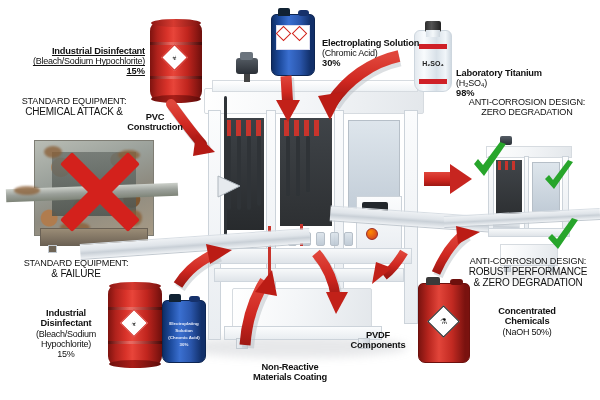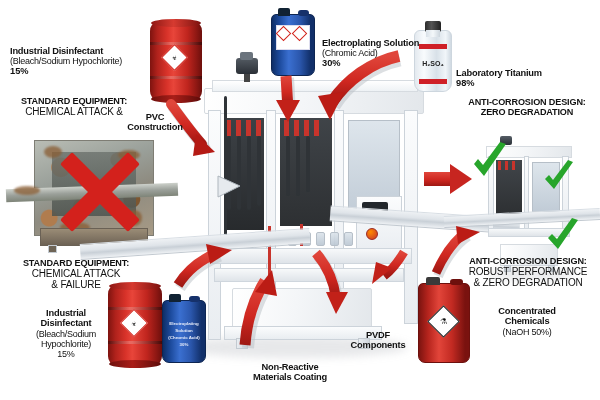--- a/index.html
+++ b/index.html
@@ -9,23 +9,23 @@
     font-family: "Liberation Sans", sans-serif;
     overflow: hidden;
   }
   #stage { position: relative; width: 600px; height: 400px; background: #fff; }
 
   
   .lbl { position: absolute; color: #111; line-height: 1.12; }
   .lbl .t1 { font-weight: bold; font-size: 9.3px; letter-spacing: -0.2px; }
   .lbl .t2 { font-size: 9.0px; letter-spacing: -0.25px; }
   .lbl .t3 { font-weight: bold; font-size: 9.3px; }
-  .cap { font-weight: bold; font-size: 9.1px; letter-spacing: -0.15px; }
+  .cap { font-weight: normal; font-size: 9.1px; letter-spacing: -0.15px; }
   .cap2 { font-size: 10px; letter-spacing: -0.2px; }
-  .ta-r { text-align: left; }
+  .ta-r { text-align: right; text-decoration: underline; }
   .ta-c { text-align: center; }
   .ta-l { text-align: left; margin-top: 20px; }
   .mbody { position:absolute; background: linear-gradient(100deg,#ffffff 0%,#f4f6f8 45%,#e3e7eb 100%); border:1px solid #d6dbe0; }
   .mframe { position:absolute; background: linear-gradient(180deg,#fbfcfd,#e9edf1); border:1px solid #ccd3da; }
   .mdark { position:absolute; background:#2f3337; }
   .mred  { position:absolute; background:#c8342c; }
   .mglass{ position:absolute; background:linear-gradient(180deg,rgba(220,228,235,.95),rgba(186,198,210,.9)); border:1px solid #b6bfc8; }
   .mshelf{ position:absolute; background:linear-gradient(180deg,#f7f9fa,#dfe4e9); border:1px solid #cfd6dd; }
   .conveyor { position:absolute; background:linear-gradient(180deg,#eef1f4 0%,#dfe4e9 40%,#c9d0d7 60%,#eef1f4 100%); border-top:1px solid #d8dee4; border-bottom:1px solid #c2c9d0; }
   .leg { position:absolute; background:linear-gradient(90deg,#e9edf1,#cfd6dd); border:1px solid #c3cad1; }
@@ -350,37 +350,37 @@
 
 
   <div class="lbl ta-l" style="left:322px; top:18px; width:120px;">
     <div class="t1">Electroplating Solution</div>
     <div class="t2">(Chromic Acid)</div>
     <div class="t3">30%</div>
   </div>
 
   <div class="lbl ta-l" style="left:456px; top:48px; width:120px;">
     <div class="t1">Laboratory Titanium</div>
+    <div class="t2">(H₂SO₄)</div>
     <div class="t3">98%</div>
   </div>
 
   <div class="lbl ta-c" style="left:458px; top:97px; width:138px;">
     <div class="cap">ANTI-CORROSION DESIGN:</div>
     <div class="cap">ZERO DEGRADATION</div>
   </div>
 
   <div class="lbl ta-c" style="left:458px; top:256px; width:140px;">
     <div class="cap">ANTI-CORROSION DESIGN:</div>
     <div class="cap2">ROBUST PERFORMANCE</div>
     <div class="cap2">&amp; ZERO DEGRADATION</div>
   </div>
 
   <div class="lbl ta-c" style="left:18px; top:258px; width:116px;">
     <div class="cap">STANDARD EQUIPMENT:</div>
-    <div class="cap2">CHEMICAL ATTACK</div>
     <div class="cap2">&amp; FAILURE</div>
   </div>
 
   <div class="lbl ta-c" style="left:22px; top:308px; width:88px;">
     <div class="t1">Industrial</div>
     <div class="t1">Disinfectant</div>
     <div class="t2">(Bleach/Sodium</div>
     <div class="t2">Hypochlorite)</div>
     <div class="t2">15%</div>
   </div>

